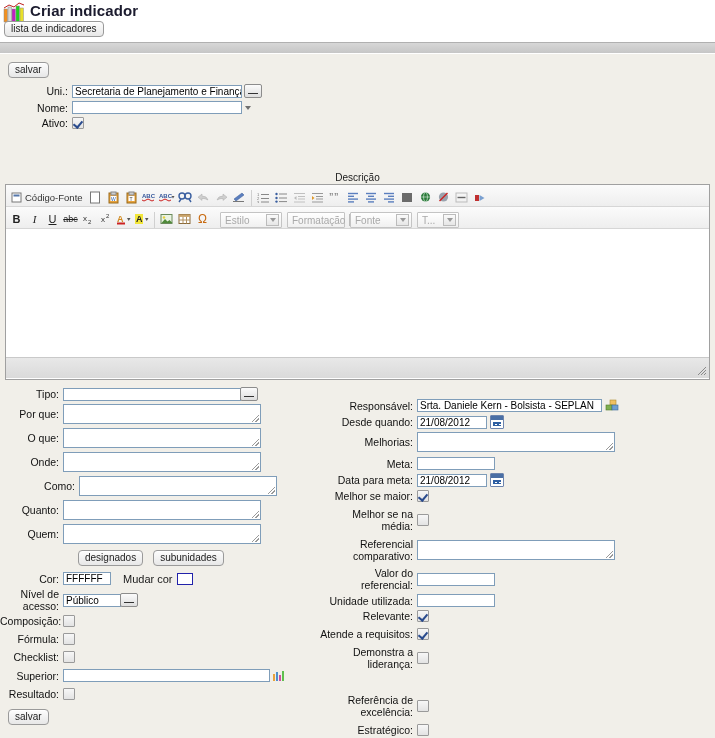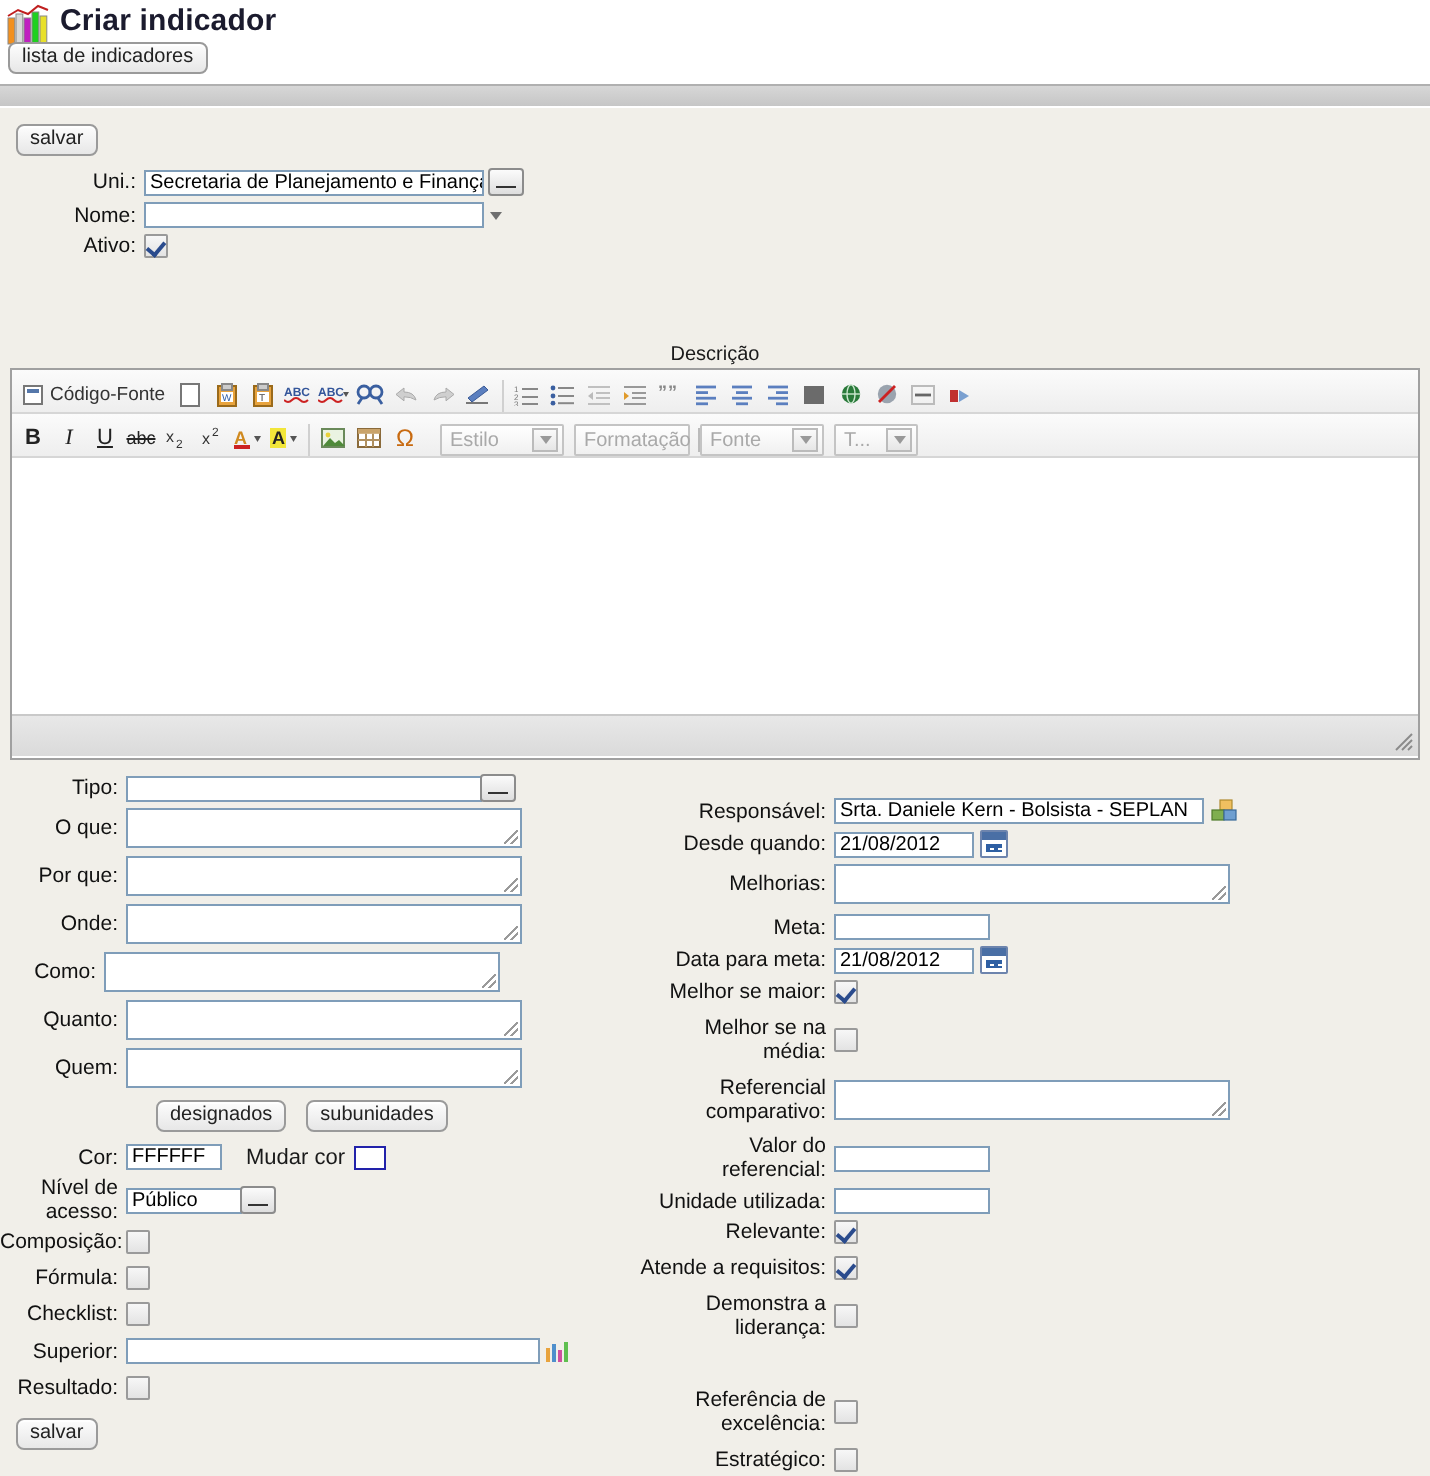--- a/index.html
+++ b/index.html
@@ -469,33 +469,33 @@
     </div>
   </div>
 
   <div id="leftcol">
     <div class="frow">
       <div class="flabel" style="width:63px">Tipo:</div>
       <div class="inp" style="width:178px"></div>
       <div class="btn-sm" style="margin-left:-1px"></div>
     </div>
     <div class="frow" style="margin-bottom:4px">
+      <div class="flabel" style="width:63px">Por que:</div>
+      <div class="ta" style="width:198px"></div>
+    </div>
+    <div class="frow" style="margin-bottom:4px">
       <div class="flabel" style="width:63px">O que:</div>
-      <div class="ta" style="width:198px"></div>
-    </div>
-    <div class="frow" style="margin-bottom:4px">
-      <div class="flabel" style="width:63px">Por que:</div>
       <div class="ta" style="width:198px"></div>
     </div>
     <div class="frow" style="margin-bottom:4px">
       <div class="flabel" style="width:63px">Onde:</div>
       <div class="ta" style="width:198px"></div>
     </div>
     <div class="frow" style="margin-bottom:4px">
-      <div class="flabel" style="width:52px">Como:</div>
+      <div class="flabel" style="width:79px">Como:</div>
       <div class="ta" style="width:198px"></div>
     </div>
     <div class="frow" style="margin-bottom:4px">
       <div class="flabel" style="width:63px">Quanto:</div>
       <div class="ta" style="width:198px"></div>
     </div>
     <div class="frow" style="margin-bottom:4px">
       <div class="flabel" style="width:63px">Quem:</div>
       <div class="ta" style="width:198px"></div>
     </div>

